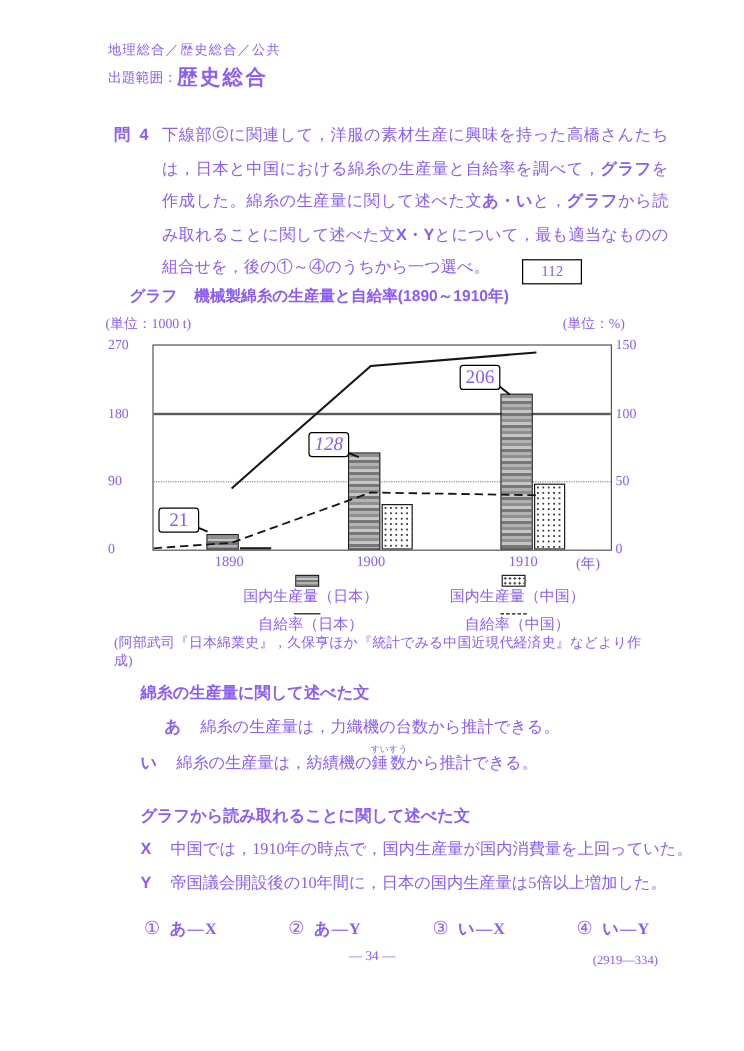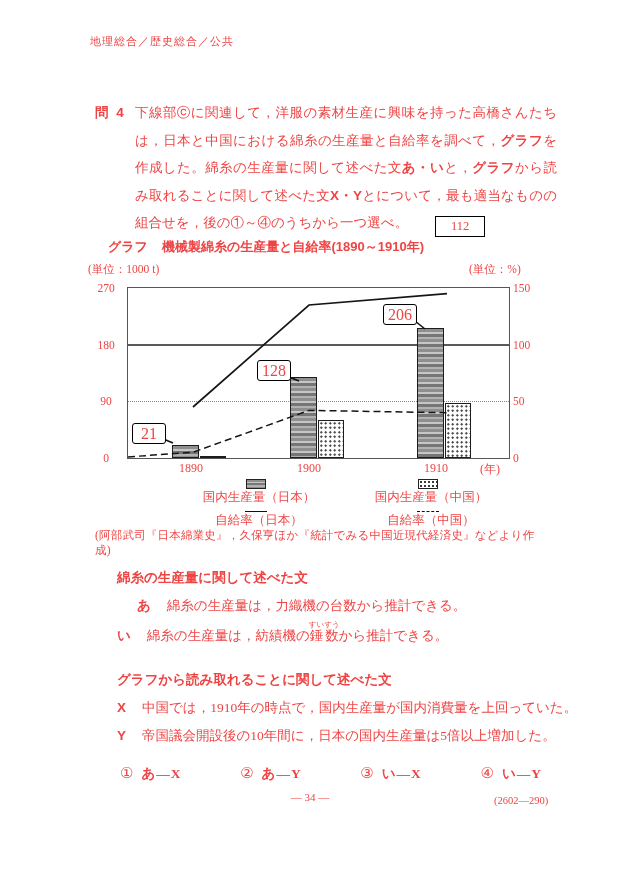--- a/index.html
+++ b/index.html
@@ -1,18 +1,18 @@
 <!DOCTYPE html>
 <html><head>
 <meta charset="utf-8">
 <style>
   html,body{margin:0;padding:0;background:#e8e8e6;}
   .page{
     position:relative;width:620px;height:876px;margin:0 auto;background:#ffffff;
-    font-family:"Liberation Serif","DejaVu Serif",serif;color:#ef4444;overflow:hidden;
+    font-family:"Liberation Serif","DejaVu Serif",serif;color:#8b5cf6;overflow:hidden;
   }
   .abs{position:absolute;}
   .gothic{font-family:"Liberation Sans","DejaVu Sans",sans-serif;font-weight:bold;}
 
   
   .hdr1{left:90px;top:34px;font-size:11px;letter-spacing:1px;}
   .hdr2{left:90px;top:53px;font-size:11.5px;}
   .hdr2 .range-value{font-size:17px;letter-spacing:2px;vertical-align:-2px;}
 
   
@@ -34,21 +34,21 @@
     background:#fff;}
   #plot .grid-dark{position:absolute;left:0;right:0;height:2px;background:#5a5a5a;}
   #plot .grid-light{position:absolute;left:0;right:0;height:0;border-top:1px dotted #888;}
   #plot .bar{position:absolute;box-sizing:border-box;border:1px solid #1d1d1d;}
   #plot .bar-japan{background:
     repeating-linear-gradient(180deg,#8f8f8f 0 3px,#c6c6c6 3px 5px,#767676 5px 8px,#b2b2b2 8px 10px);}
   #plot .bar-china{background-color:#fff;
     background-image:radial-gradient(#3a3a3a 0.9px,transparent 1px);background-size:4.5px 4.5px;}
   #plot svg{position:absolute;left:0;top:0;pointer-events:none;}
   .tick{position:absolute;font-size:11.5px;transform:translateY(-50%);}
-  .tick-left{left:-38px;width:32px;text-align:center;}
+  .tick-left{left:-38px;width:32px;text-align:left;}
   .tick-right{left:385px;width:32px;text-align:left;}
   .xlab{position:absolute;top:173px;width:44px;text-align:center;font-size:12px;}
   .callout{position:absolute;width:32px;height:19px;line-height:19px;text-align:center;
     border:1.4px solid #000;border-radius:3px;background:#fff;font-size:16px;}
 
   
   .legend{left:173px;top:479px;width:360px;font-size:12.5px;}
   .legend .lrow{display:flex;margin-bottom:5px;}
   .legend .litem{width:172px;display:flex;align-items:center;flex-direction:column;}
   .sw{display:inline-block;width:20px;height:10px;margin-right:7px;box-sizing:border-box;border:1px solid #222;}
@@ -81,20 +81,23 @@
   
   .footer-page{left:0;right:0;top:791px;text-align:center;font-size:11px;}
   .footer-code{left:494px;top:795px;font-size:10.5px;}
 </style>
 </head>
 <body>
 
 <div class="page">
 
   <div class="abs hdr1">地理総合／歴史総合／公共</div>
+  <div class="abs hdr2">
+    <span>出題範囲：</span><span class="range-value gothic">歴史総合</span>
+  </div>
 
   <div class="abs question">
     <span class="qnum gothic">問 4</span>
     <span>下線部ⓒに関連して，洋服の素材生産に興味を持った高橋さんたちは，日本と中国における綿糸の生産量と自給率を調べて，</span><span class="q-bold">グラフ</span><span>を作成した。綿糸の生産量に関して述べた文</span><span class="q-bold">あ・い</span><span>と，</span><span class="q-bold">グラフ</span><span>から読み取れることに関して述べた文</span><span class="q-bold">X・Y</span><span>とについて，最も適当なものの組合せを，後の①～④のうちから一つ選べ。</span><span class="ansbox">112</span>
   </div>
 
   <div class="abs chart-title">
     <span class="ct-label gothic">グラフ</span><span class="gothic">機械製綿糸の生産量と自給率(1890～1910年)</span>
   </div>
   <div class="abs unit-left">(単位：1000 t)</div>
@@ -122,21 +125,21 @@
       <div class="bar bar-japan" style="left: 289px; top: 40.3px; width: 27px; height: 129.7px;"></div>
       <div class="bar bar-china" style="left: 317px; top: 114.6px; width: 26px; height: 55.4px;"></div>
       <svg width="381" height="170">
         <polyline points="65,119.0 181,17.0 319,5.7" fill="none" stroke="#151515" stroke-width="1.7"></polyline>
         <polyline points="0,168.9 65,164.3 181,122.4 320,124.7" fill="none" stroke="#151515" stroke-width="1.5" stroke-dasharray="7 4"></polyline>
         <line x1="33" y1="150" x2="45" y2="155" stroke="#111" stroke-width="1.6"></line>
         <line x1="161" y1="89" x2="171" y2="93" stroke="#111" stroke-width="1.6"></line>
         <line x1="287" y1="33" x2="297" y2="41" stroke="#111" stroke-width="1.6"></line>
       </svg>
       <div class="callout" style="left: 4px; top: 135px;">21</div>
-      <div class="callout" style="left: 129px; top: 72px;">128</div>
+      <div class="callout" style="left: 129px; top: 72px; font-style: italic;">128</div>
       <div class="callout" style="left: 255px; top: 16px;">206</div>
     </div>
 
   <div class="abs legend">
     <div class="lrow">
       <div class="litem">
         <span class="sw sw-japan"></span>
         <span>国内生産量（日本）</span>
       </div>
       <div class="litem">
@@ -175,15 +178,15 @@
   </div>
 
   <div class="abs choices">
     <span class="choice"><span class="cnum">①</span><span class="clab">あ―X</span></span>
     <span class="choice"><span class="cnum">②</span><span class="clab">あ―Y</span></span>
     <span class="choice"><span class="cnum">③</span><span class="clab">い―X</span></span>
     <span class="choice"><span class="cnum">④</span><span class="clab">い―Y</span></span>
   </div>
 
   <div class="abs footer-page">— 34 —</div>
-  <div class="abs footer-code">(2602—290)</div>
+  <div class="abs footer-code">(2919—334)</div>
 
 </div>
 
 </body></html>

